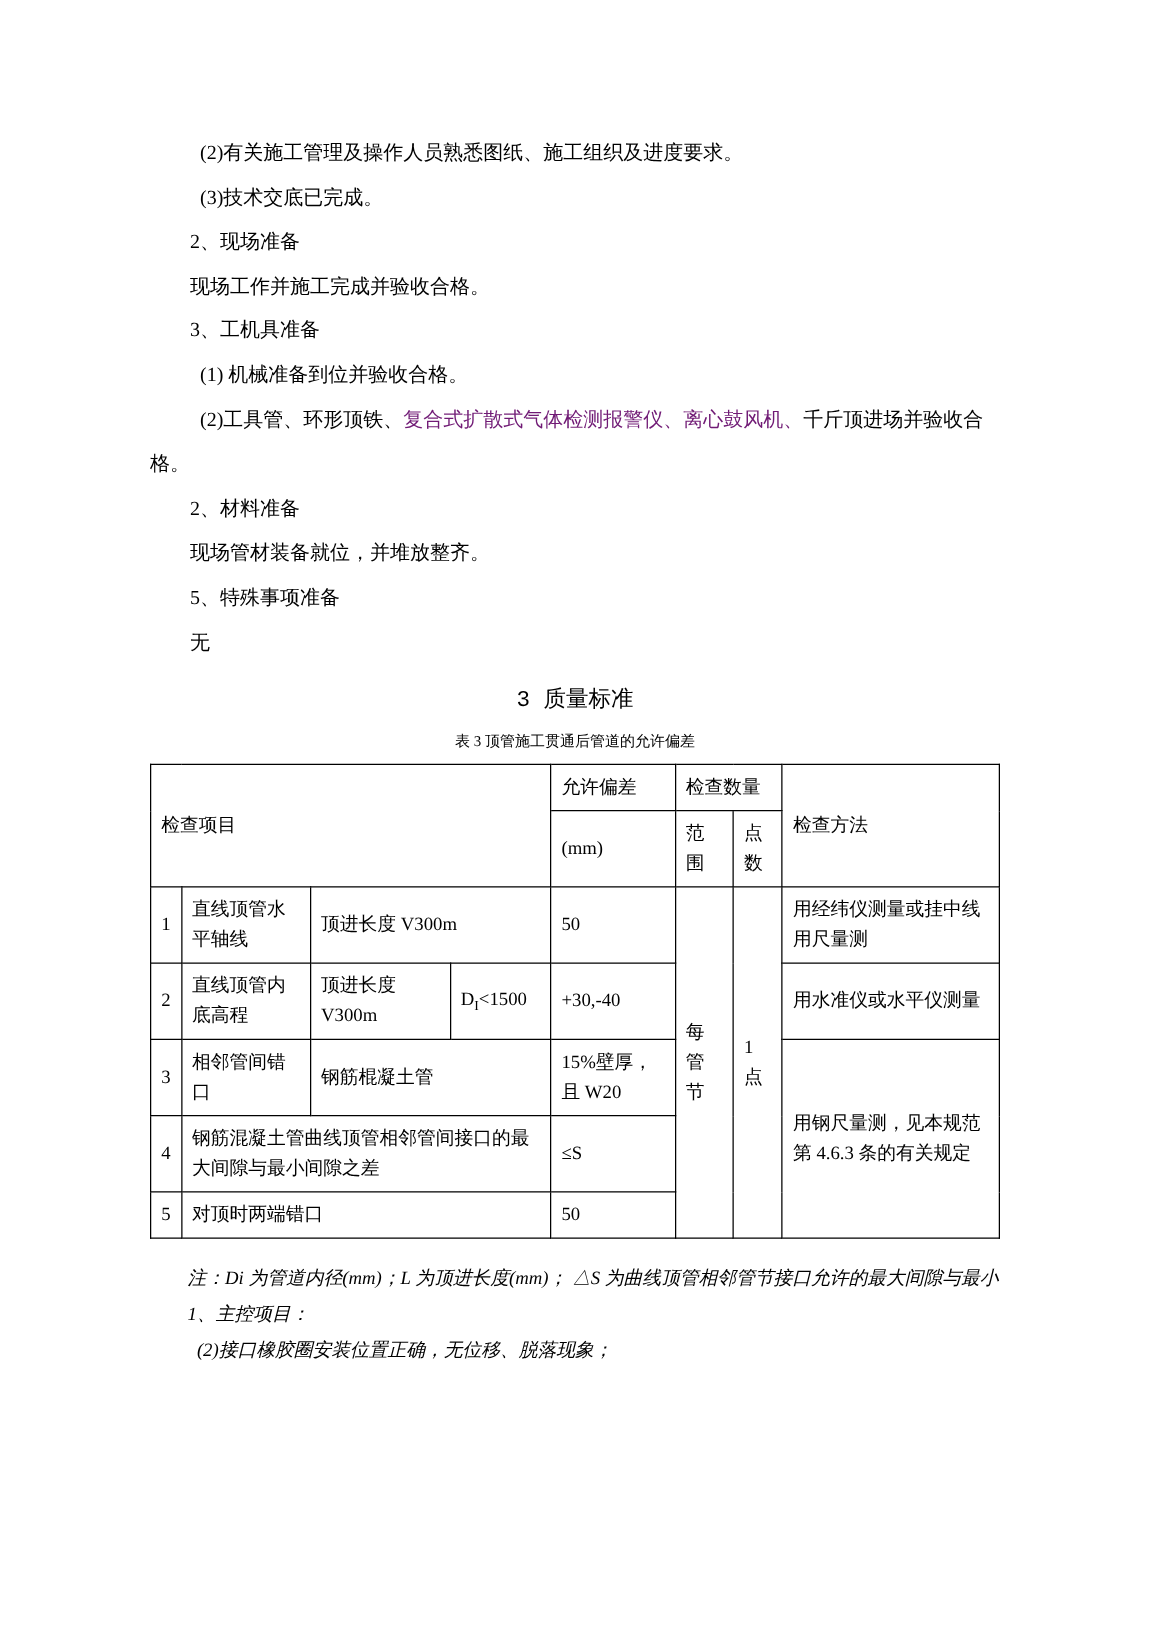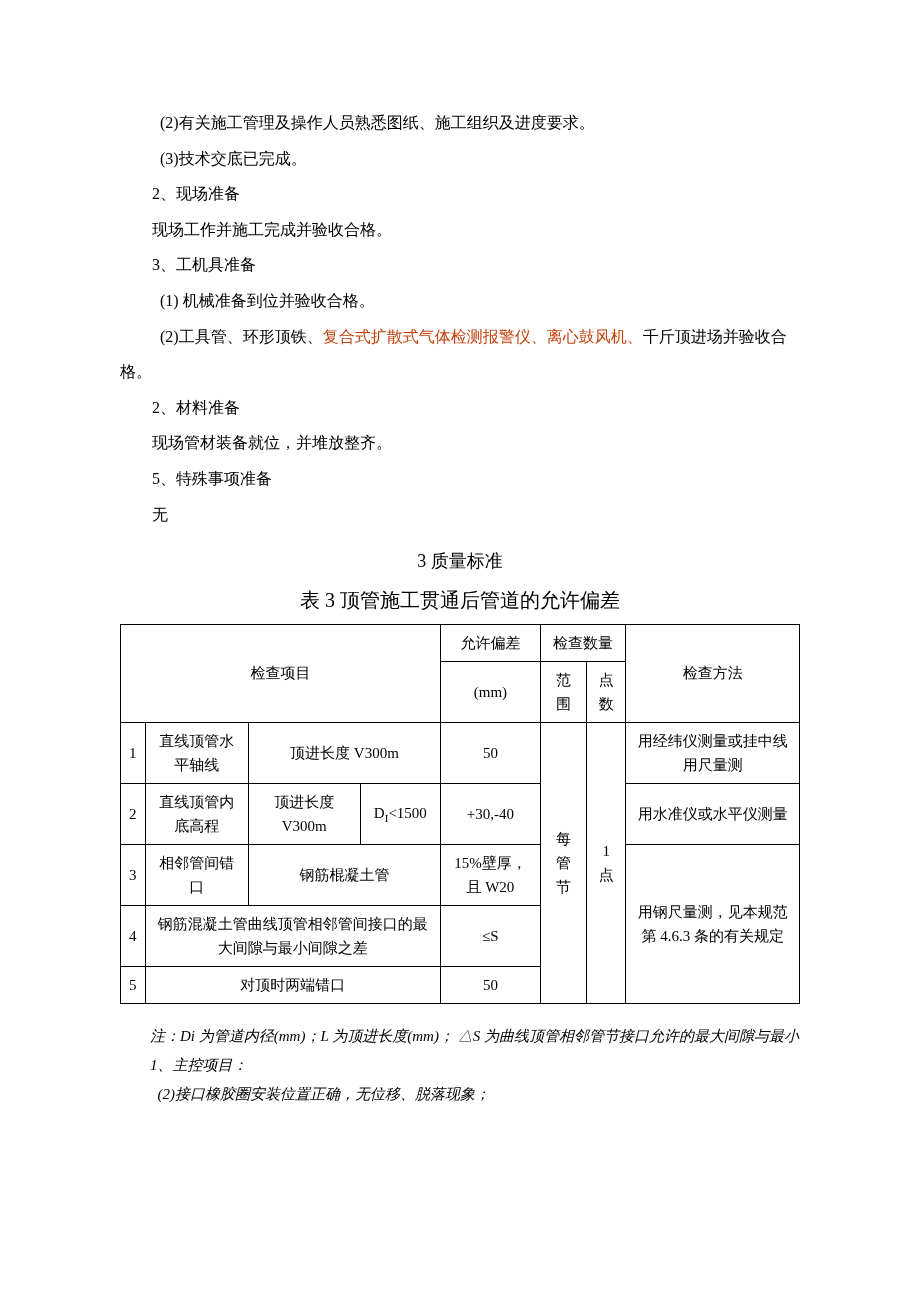--- a/index.html
+++ b/index.html
@@ -7,40 +7,41 @@
     font-size: 16px;
     color: #000;
     background: #fff;
     margin: 0;
     padding: 100px 120px 60px 120px;
     line-height: 1.6;
   }
   .indent1 { text-indent: 2.5em; margin: 10px 0; }
   .indent0 { text-indent: 2em; margin: 10px 0; }
   .no-indent { text-indent: 0; margin: 10px 0; }
-  .red { color: #c2410c; }
+  .red { color: #701a75; }
   .section-title {
     text-align: center;
     font-size: 18px;
     margin: 20px 0 8px 0;
+    font-family: Liberation Mono, monospace;
   }
   .table-caption {
     text-align: center;
-    font-size: 20px;
+    font-size: 12px;
     margin: 4px 0 8px 0;
   }
   table {
     border-collapse: collapse;
     width: 100%;
     font-size: 15px;
   }
   th, td {
     border: 1px solid #000;
     padding: 6px 8px;
-    text-align: center;
+    text-align: left;
     vertical-align: middle;
   }
   .note-block {
     margin: 20px 0 10px 0;
   }
   .note {
     text-indent: 2em;
     margin: 5px 0;
     font-size: 15px;
     font-style: italic;

